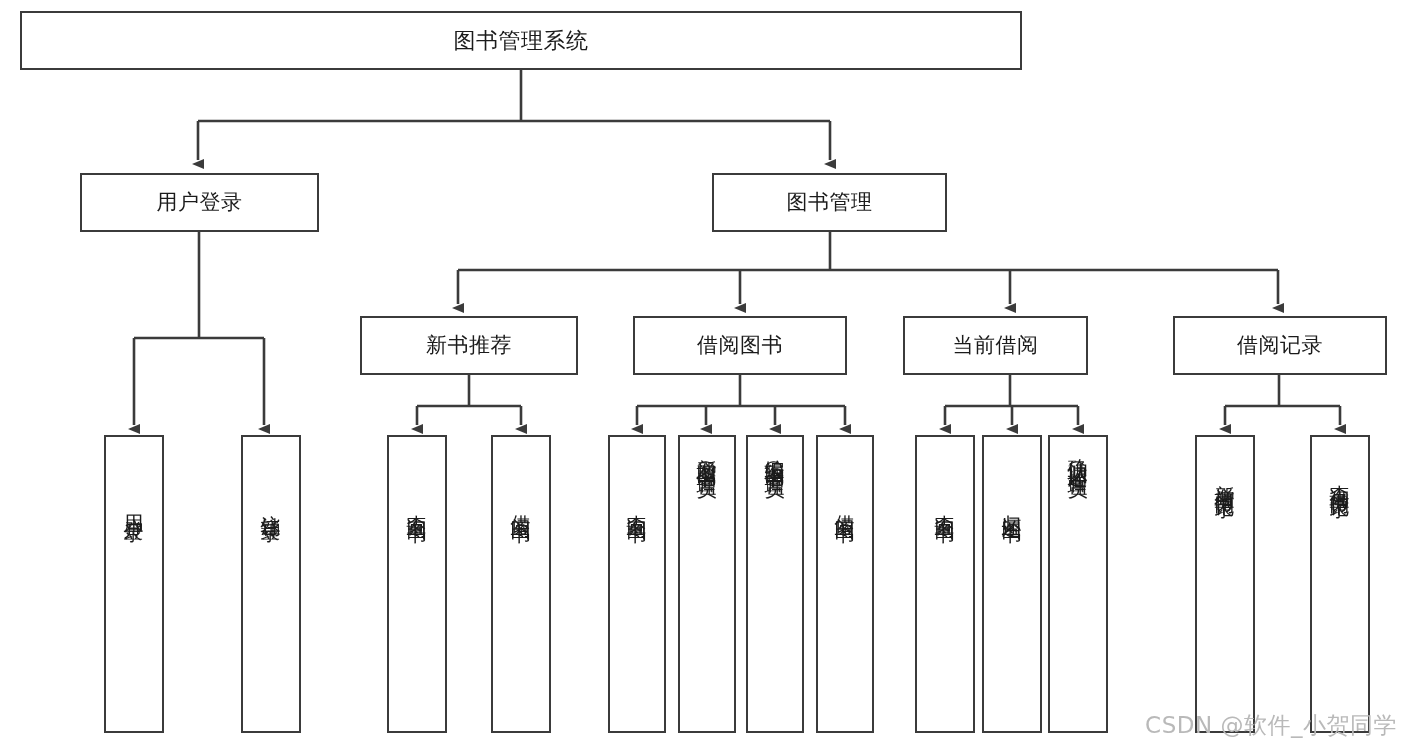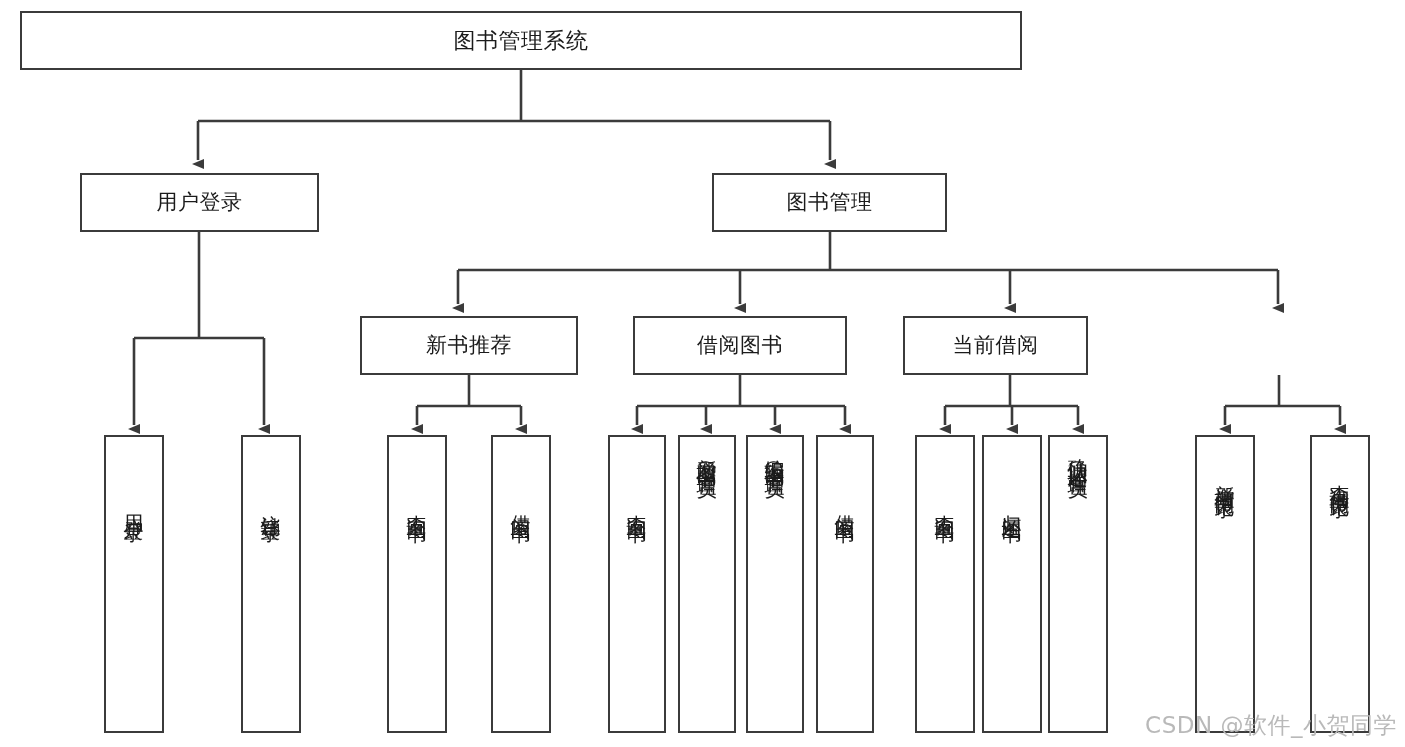--- a/index.html
+++ b/index.html
@@ -155,20 +155,23 @@
   </div>
 
   <div class="node horiz" style="left:633px; top:316px; width:214px; height:59px;">
     <span class="label">借阅图书</span>
   </div>
 
   <div class="node horiz" style="left:903px; top:316px; width:185px; height:59px;">
     <span class="label">当前借阅</span>
   </div>
 
+  <div class="node horiz" style="left:1173px; top:316px; width:214px; height:59px;">
+    <span class="label">借阅记录</span>
+  </div>
 
   <div class="node vert short" style="left:104px; top:435px; width:60px; height:298px;">
     <span class="label">用户登录</span>
   </div>
 
   <div class="node vert short" style="left:241px; top:435px; width:60px; height:298px;">
     <span class="label">注销登录</span>
   </div>
 
   <div class="node vert short" style="left:387px; top:435px; width:60px; height:298px;">

